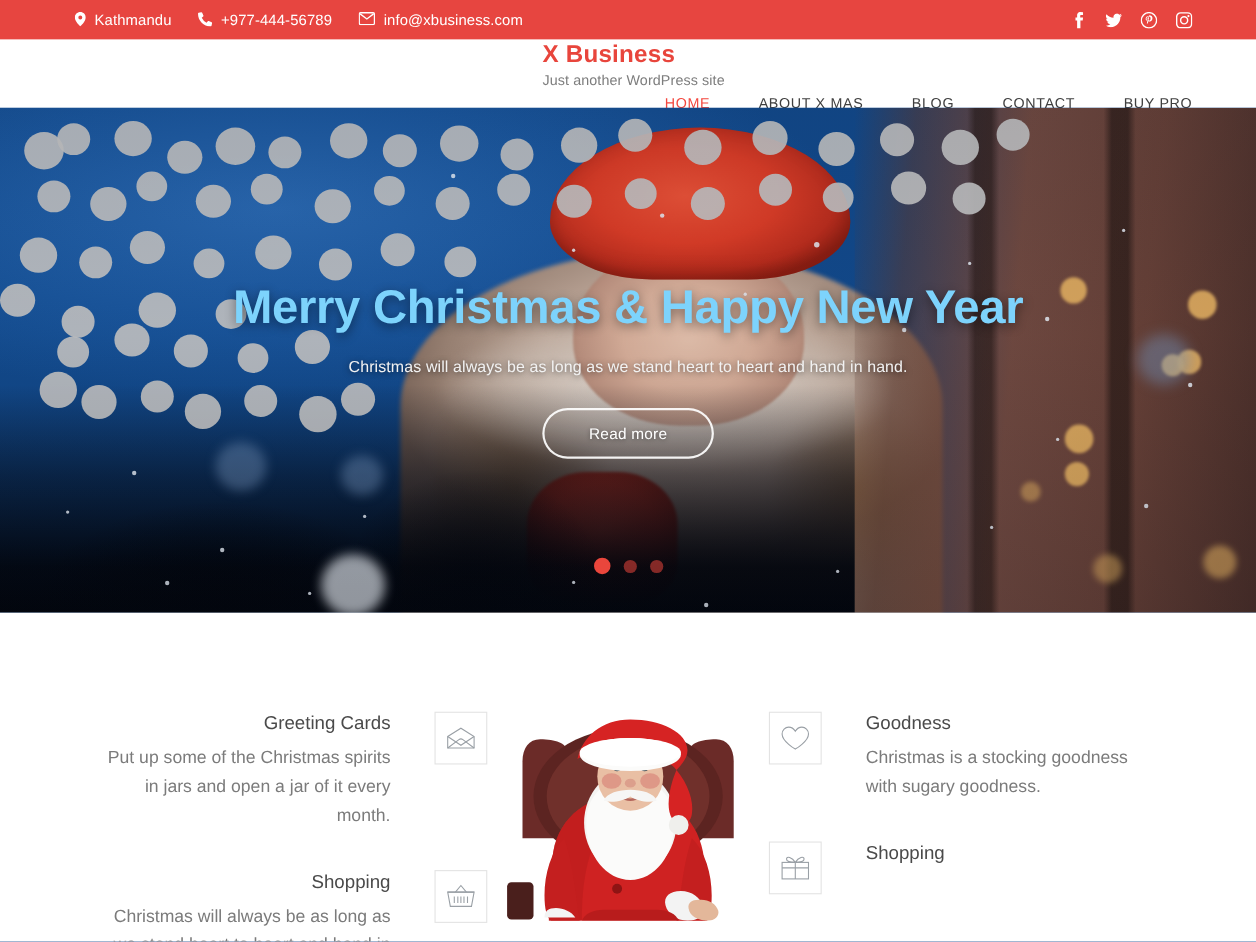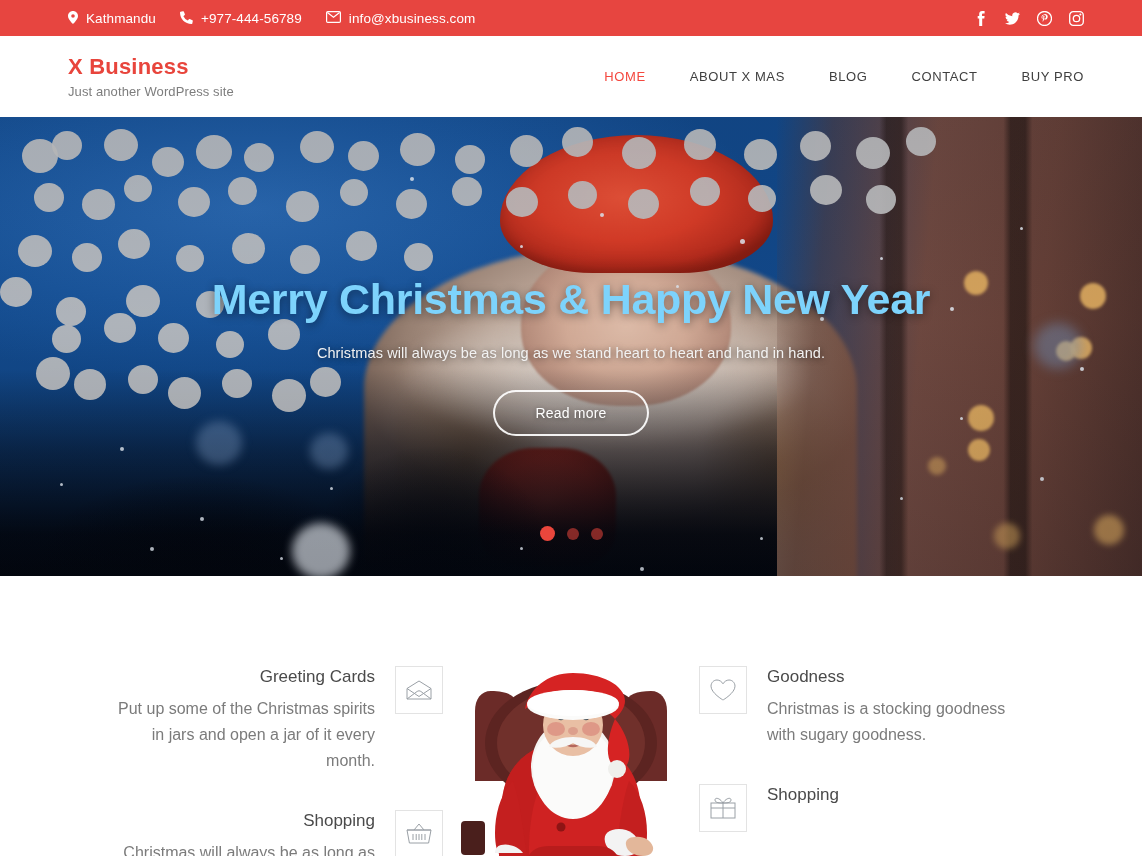--- a/index.html
+++ b/index.html
@@ -27,24 +27,25 @@
     letter-spacing:.1px;
   }
   .ti:last-child { margin-right:0; }
   .ti svg { display:block; }
   .topbar-right { margin-left:auto; display:flex; align-items:center; gap:17px; }
   .soc { width:15px; height:15px; display:flex; align-items:center; justify-content:center; cursor:pointer; }
   .soc svg { display:block; }
 
   
   .header {
-    height:81px;
+    height:62px;
     background:#fff;
     display:flex; align-items:center;
     padding:0 58px 0 68px;
+    flex-direction:column;
   }
   .brand { display:flex; flex-direction:column; justify-content:center; }
   .brand-title {
     font-size:22px; font-weight:bold; color:#e8453c;
     letter-spacing:.2px; line-height:1.2;
   }
   .brand-tag { font-size:13px; color:#7d7d7d; margin-top:3px; letter-spacing:.1px; }
   .nav { margin-left:auto; display:flex; align-items:flex-start; gap:0; }
   .nav-item {
     font-size:13px; letter-spacing:.6px; color:#3f3f3f;
@@ -173,21 +174,21 @@
   .dot { width:12px; height:12px; border-radius:50%; background:rgba(233,70,60,.55); cursor:pointer; }
   .dot.active { width:15px; height:15px; background:#ea463c; }
 
   
   .features {
     position:relative; height:280px; background:#fff;
     display:flex; padding:0 68px;
   }
   .fcol { width:375px; padding-top:90px; }
   .fcol.right { margin-left:auto; }
-  .fitem { display:flex; align-items:flex-start; margin-bottom:36px; }
+  .fitem { display:flex; align-items:flex-start; margin-bottom:36px;gap:20px; }
   .fcol.left .fitem { justify-content:flex-end; }
   .fbox {
     width:48px; height:48px; min-width:48px;
     border:1px solid #e3e3e3; background:#fff;
     display:flex; align-items:center; justify-content:center;
     cursor:pointer;
   }
   .fcol.left .fbox { margin-left:20px; }
   .fcol.right .fbox { margin-right:20px; }
   .ftext { max-width:270px; }

